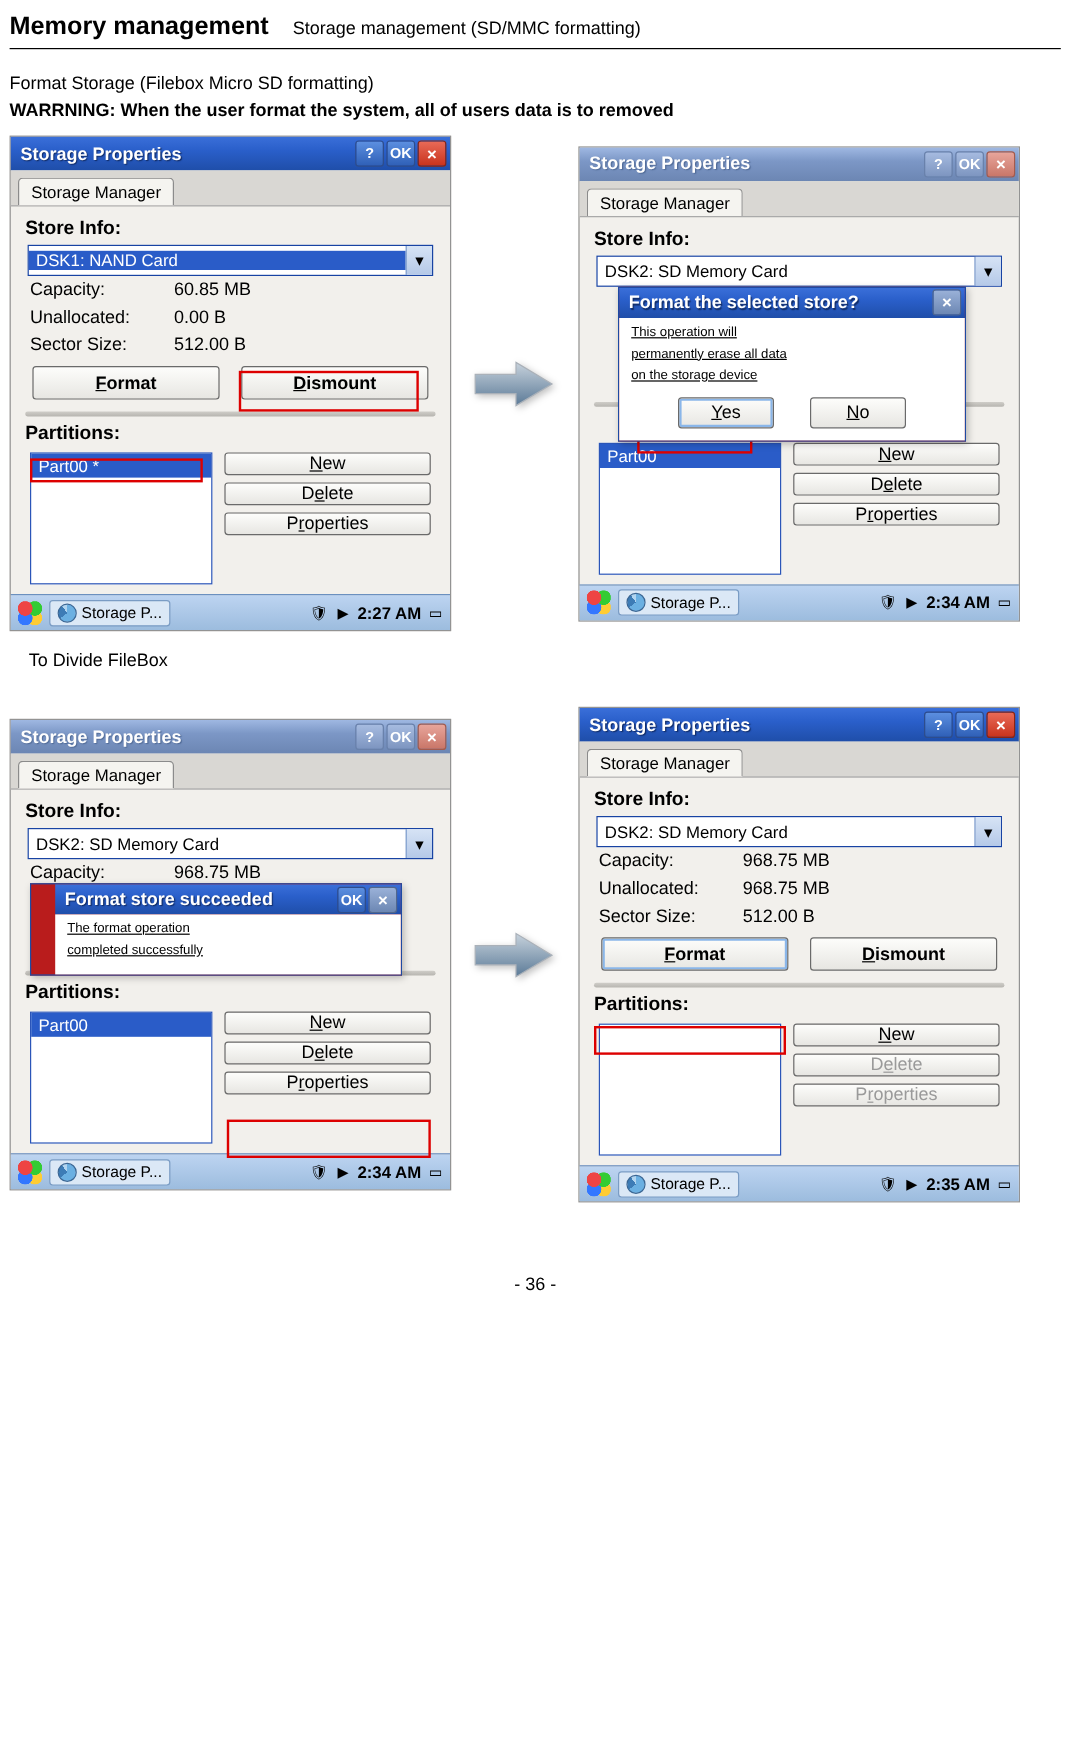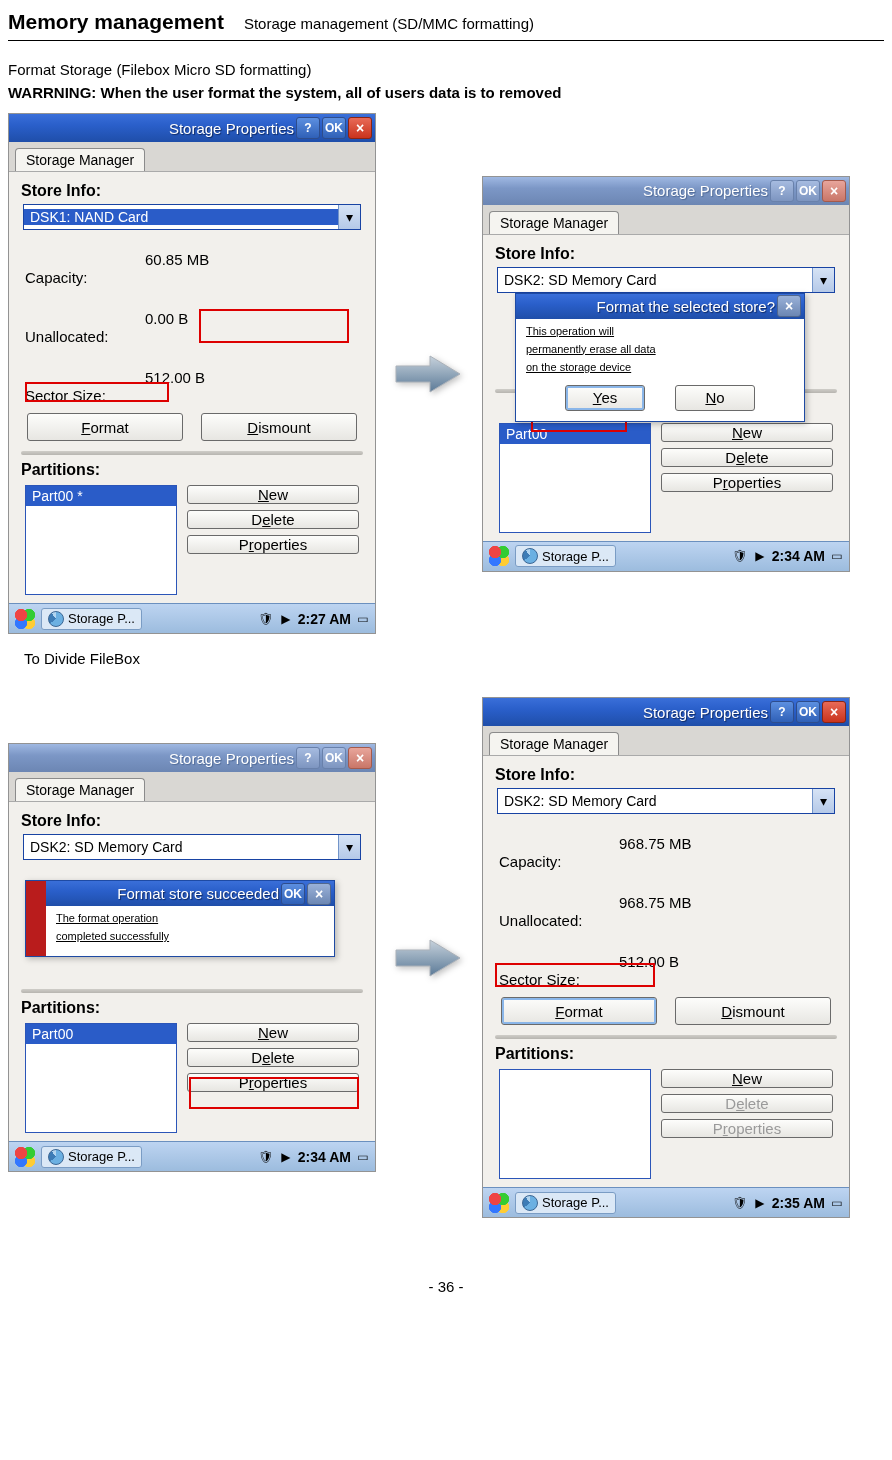--- a/index.html
+++ b/index.html
@@ -40,25 +40,24 @@
     padding: 0 3px 0 8px;
     background: linear-gradient(#3a6fd9,#2a5fca 40%,#1f4ea9);
     gap: 2px;
   }
   .titlebar.inactive {
     background: linear-gradient(#9fb8e2,#7c97c6 40%,#6c86b3);
   }
   .titlebar .t-title {
     flex: 1;
     color: #fff;
-    font-weight: normal;
+    font-weight: bold;
     font-size: 15px;
     text-shadow: 1px 1px 1px #102a63;
     white-space: nowrap;
-    text-align: right;
   }
   .titlebar.inactive .t-title { text-shadow: 1px 1px 1px #506a96; }
   .tbtn {
     width: 24px; height: 22px;
     border: 1px solid #2e4d8c;
     border-radius: 3px;
     background: linear-gradient(#5c8fe0,#2f60b7);
     color: #fff;
     font-weight: bold;
     font-size: 12px;
@@ -98,22 +97,22 @@
     font-size:14px;
   }
   .combo .arrow {
     width:22px;height:24px;
     background:linear-gradient(#d6e3f5,#b5c9e8);
     border-left:1px solid #7294c9;
     display:flex;align-items:center;justify-content:center;
   }
   .combo.selected .val { background:#2a5cc8;color:#fff;}
   .kv { display:flex; padding:3px 8px 3px 6px; font-size:15px; align-items:center;}
-  .kv .k { width:120px;margin-top:36px;}
-  .btnrow { display:flex; gap:18px; padding:6px 8px;}
+  .kv .k { width:120px;}
+  .btnrow { display:flex; gap:18px; padding:6px 8px;font-weight:bold;}
   .winbtn {
     flex:1;
     height:28px;
     background:linear-gradient(#fdfdfb,#e7e6e2);
     border:1px solid #6a6a6a;
     border-radius:3px;
     display:flex;align-items:center;justify-content:center;
     font-size:15px;
   }
   .winbtn.focused { box-shadow: inset 0 0 0 2px #8ab6e9; }

